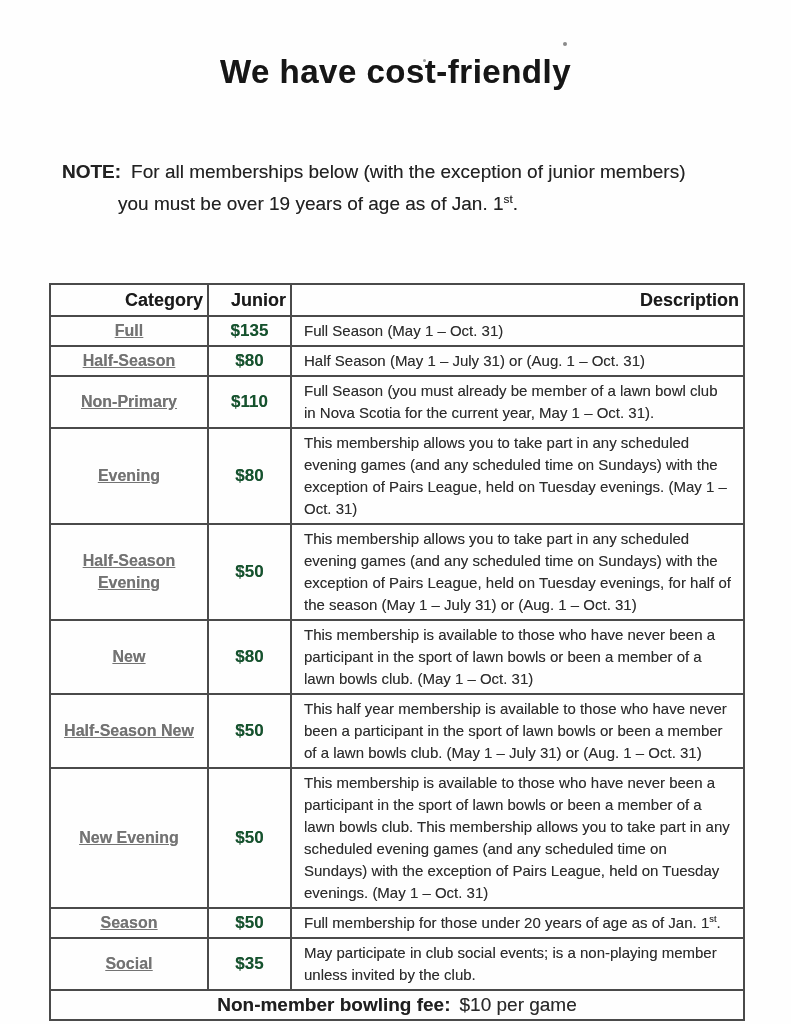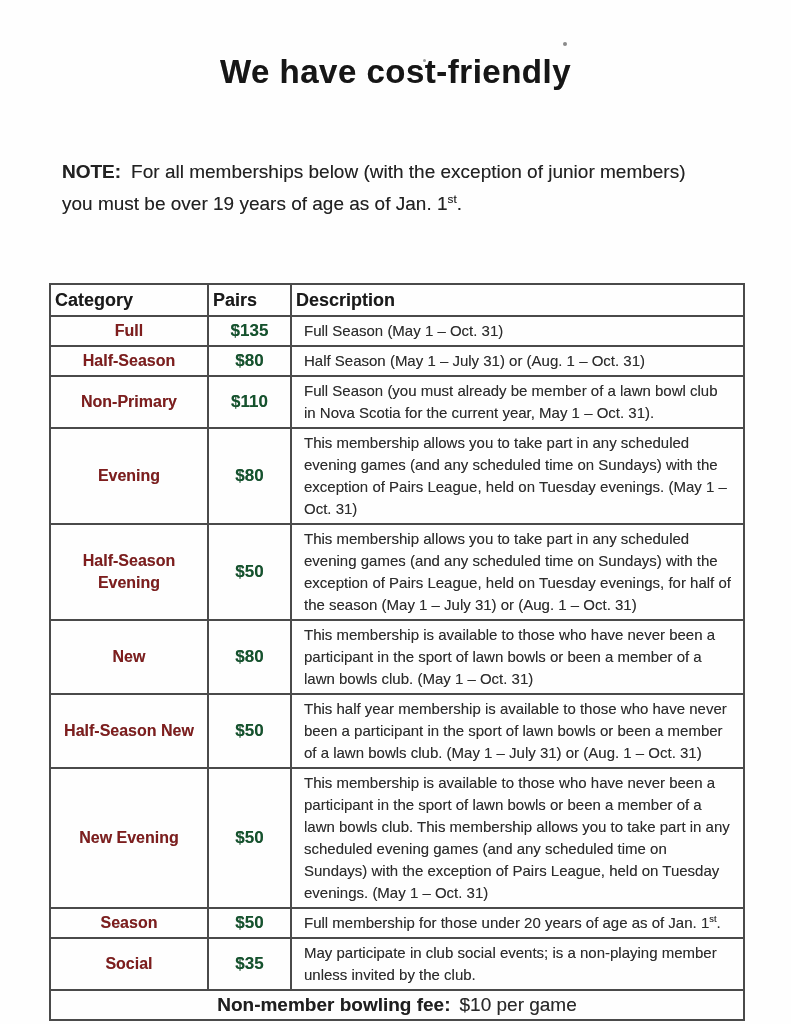--- a/index.html
+++ b/index.html
@@ -35,54 +35,55 @@
     letter-spacing: 0.5px;
   }
 
   .note {
     margin: 63px 0 0 62px;
     font-size: 19px;
     line-height: 32px;
     color: #222;
   }
   .note-label { font-weight: bold; margin-right: 10px; }
-  .note-line2 { }
+  .note-line2 { margin-left: 56px; }
   sup { font-size: 0.62em; vertical-align: super; line-height: 0; }
 
   table.membership {
     position: absolute;
     left: 49px; top: 283px;
     width: 694px;
     border-collapse: collapse;
     table-layout: fixed;
   }
   .membership th, .membership td {
     border: 2px solid #4a4a4a;
     vertical-align: middle;
   }
   .col-category { width: 158px; }
   .col-amount   { width: 83px; }
   .col-desc     { width: 453px; }
 
   .membership th {
     font-size: 18px;
     font-weight: bold;
-    text-align: left;
+    text-align: right;
     color: #1a1a1a;
     padding: 2px 4px;
     height: 32px;
   }
   td.cell-category {
     font-size: 16px;
     font-weight: bold;
     text-align: center;
-    color: #7f1d1d;
+    color: #737373;
     padding: 2px 6px;
     white-space: pre-line;
     line-height: 22px;
+    text-decoration: underline;
   }
   td.cell-amount {
     font-size: 17px;
     font-weight: bold;
     text-align: center;
     color: #14532d;
     padding: 2px 4px;
   }
   td.cell-desc {
     font-size: 15px;
@@ -124,21 +125,21 @@
 
   <table class="membership">
     <colgroup>
       <col class="col-category">
       <col class="col-amount">
       <col class="col-desc">
     </colgroup>
     <thead>
       <tr>
         <th>Category</th>
-        <th>Pairs</th>
+        <th>Junior</th>
         <th>Description</th>
       </tr>
     </thead>
     <tbody id="table-body">
         <tr>
           <td class="cell-category">Full</td>
           <td class="cell-amount">$135</td>
           <td class="cell-desc">Full Season (May 1 – Oct. 31)</td>
         </tr>
         <tr>

